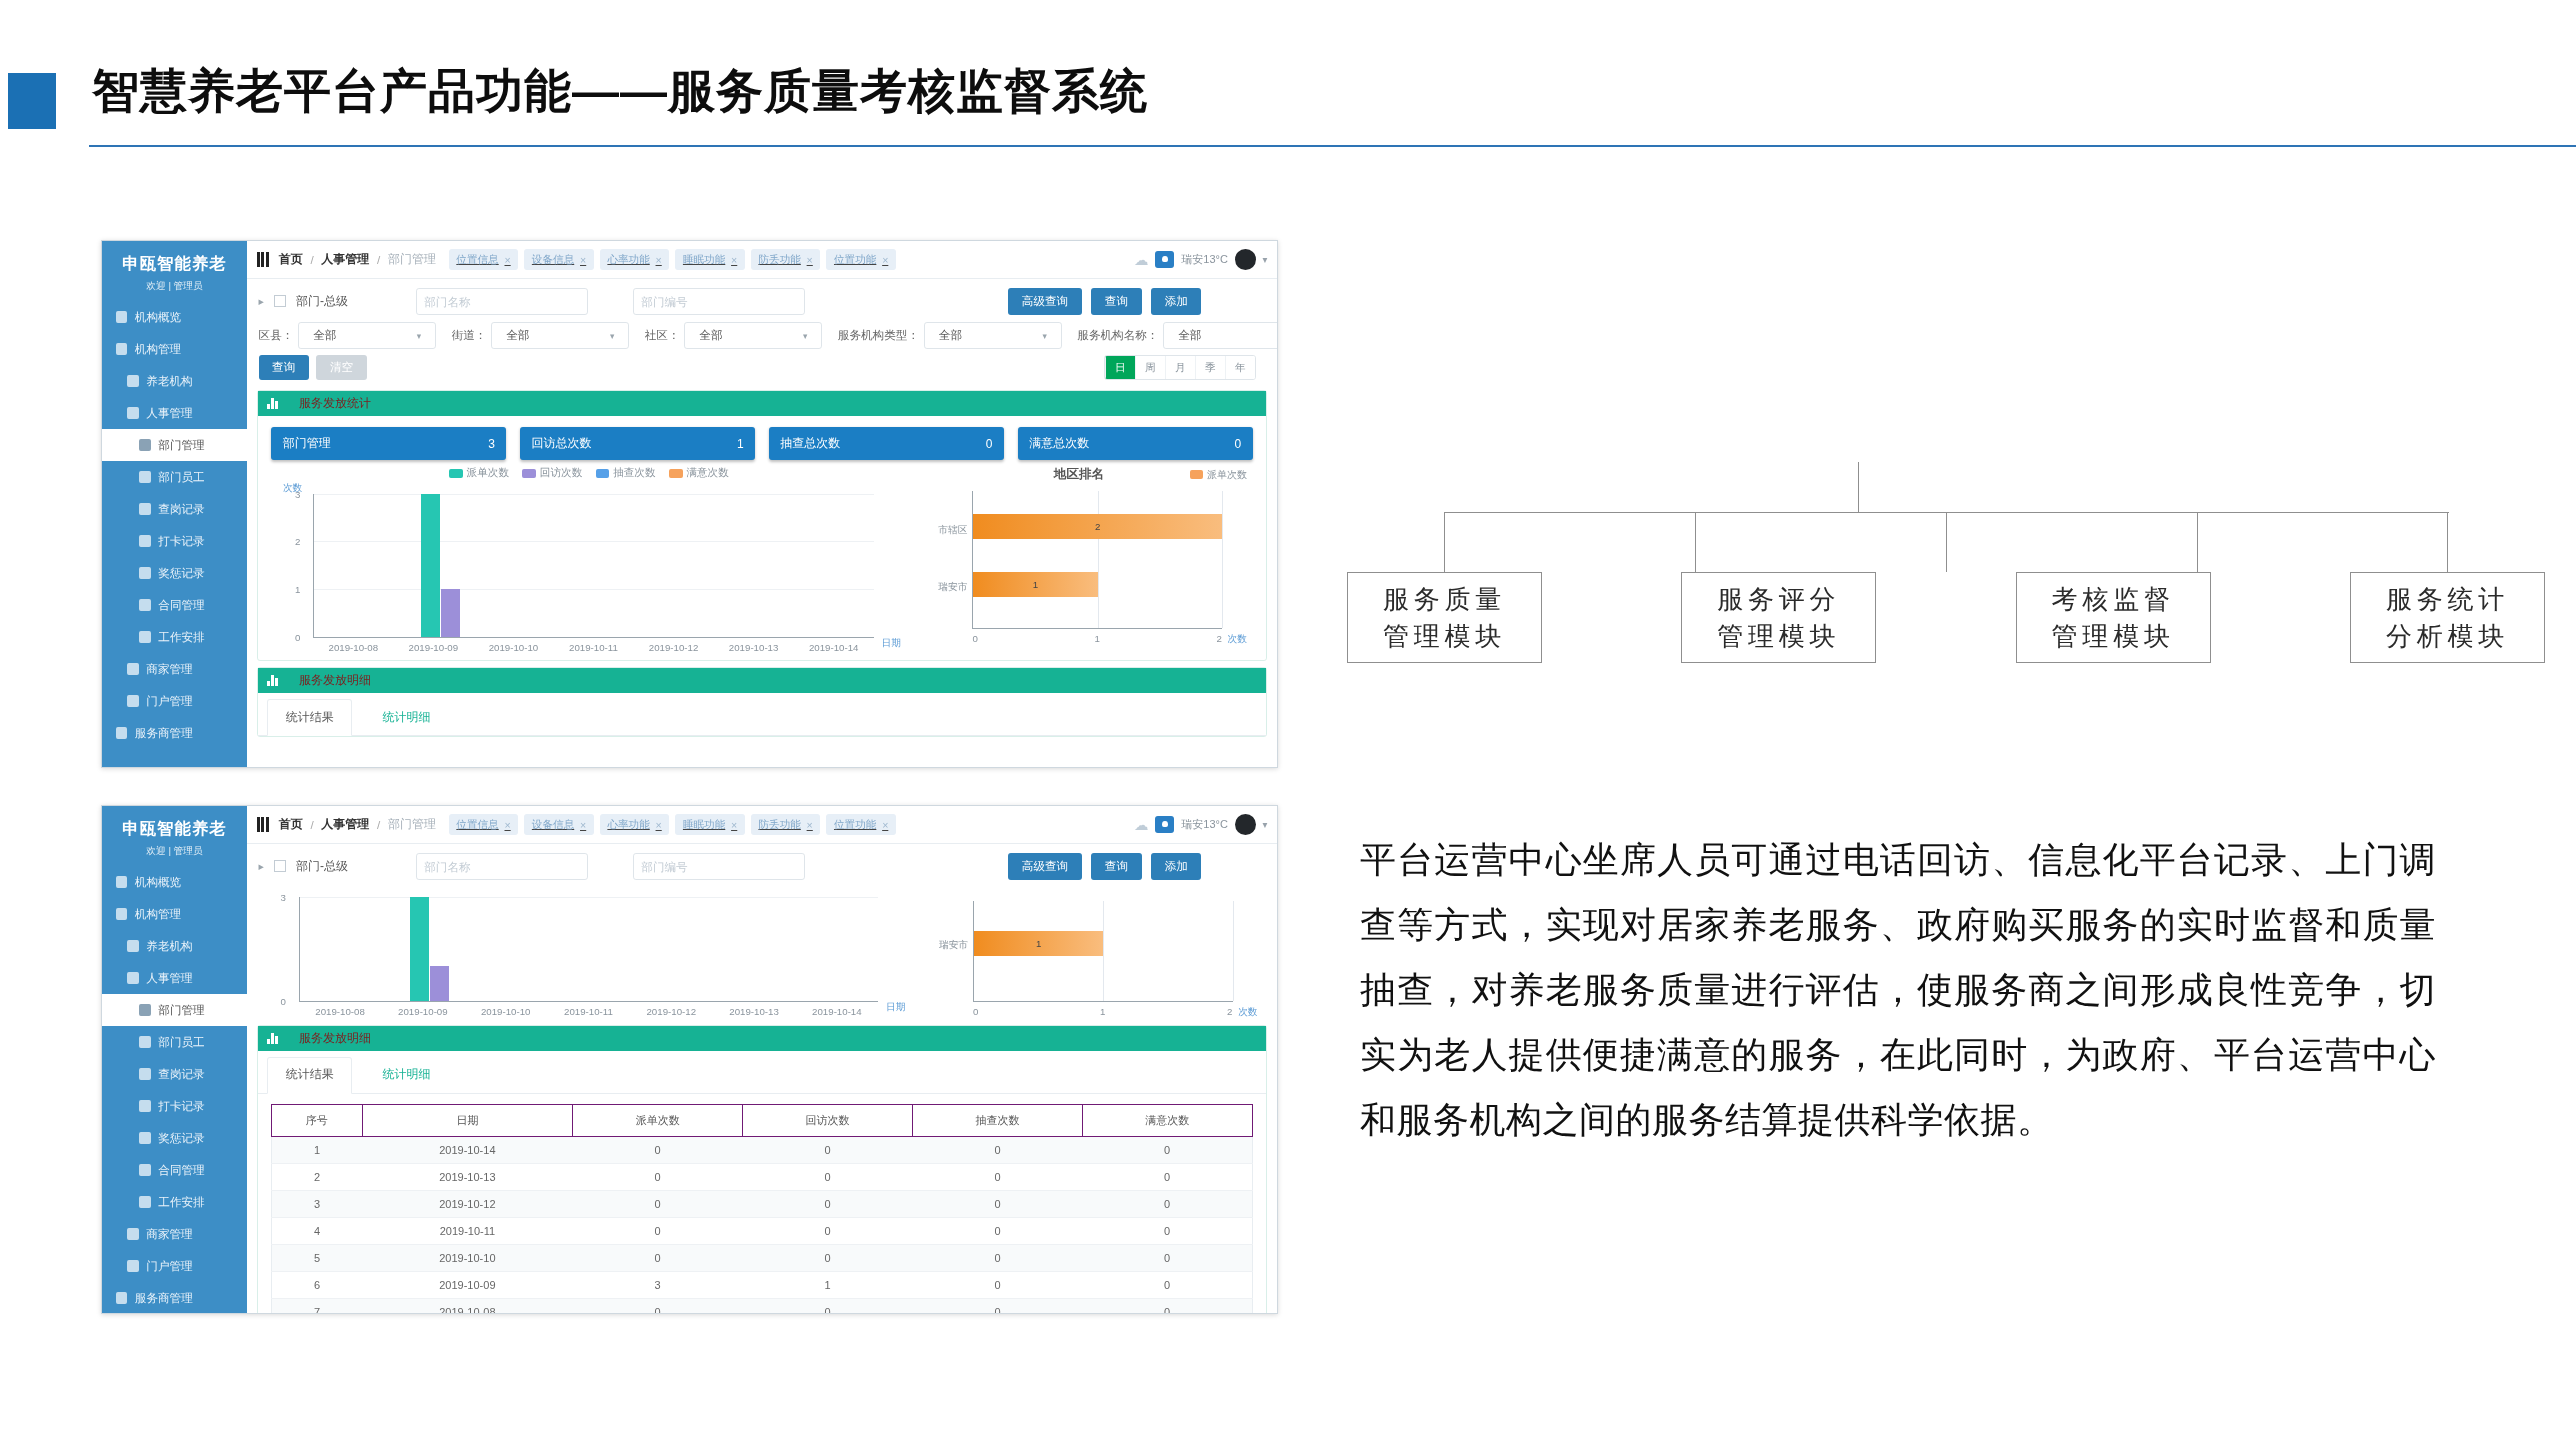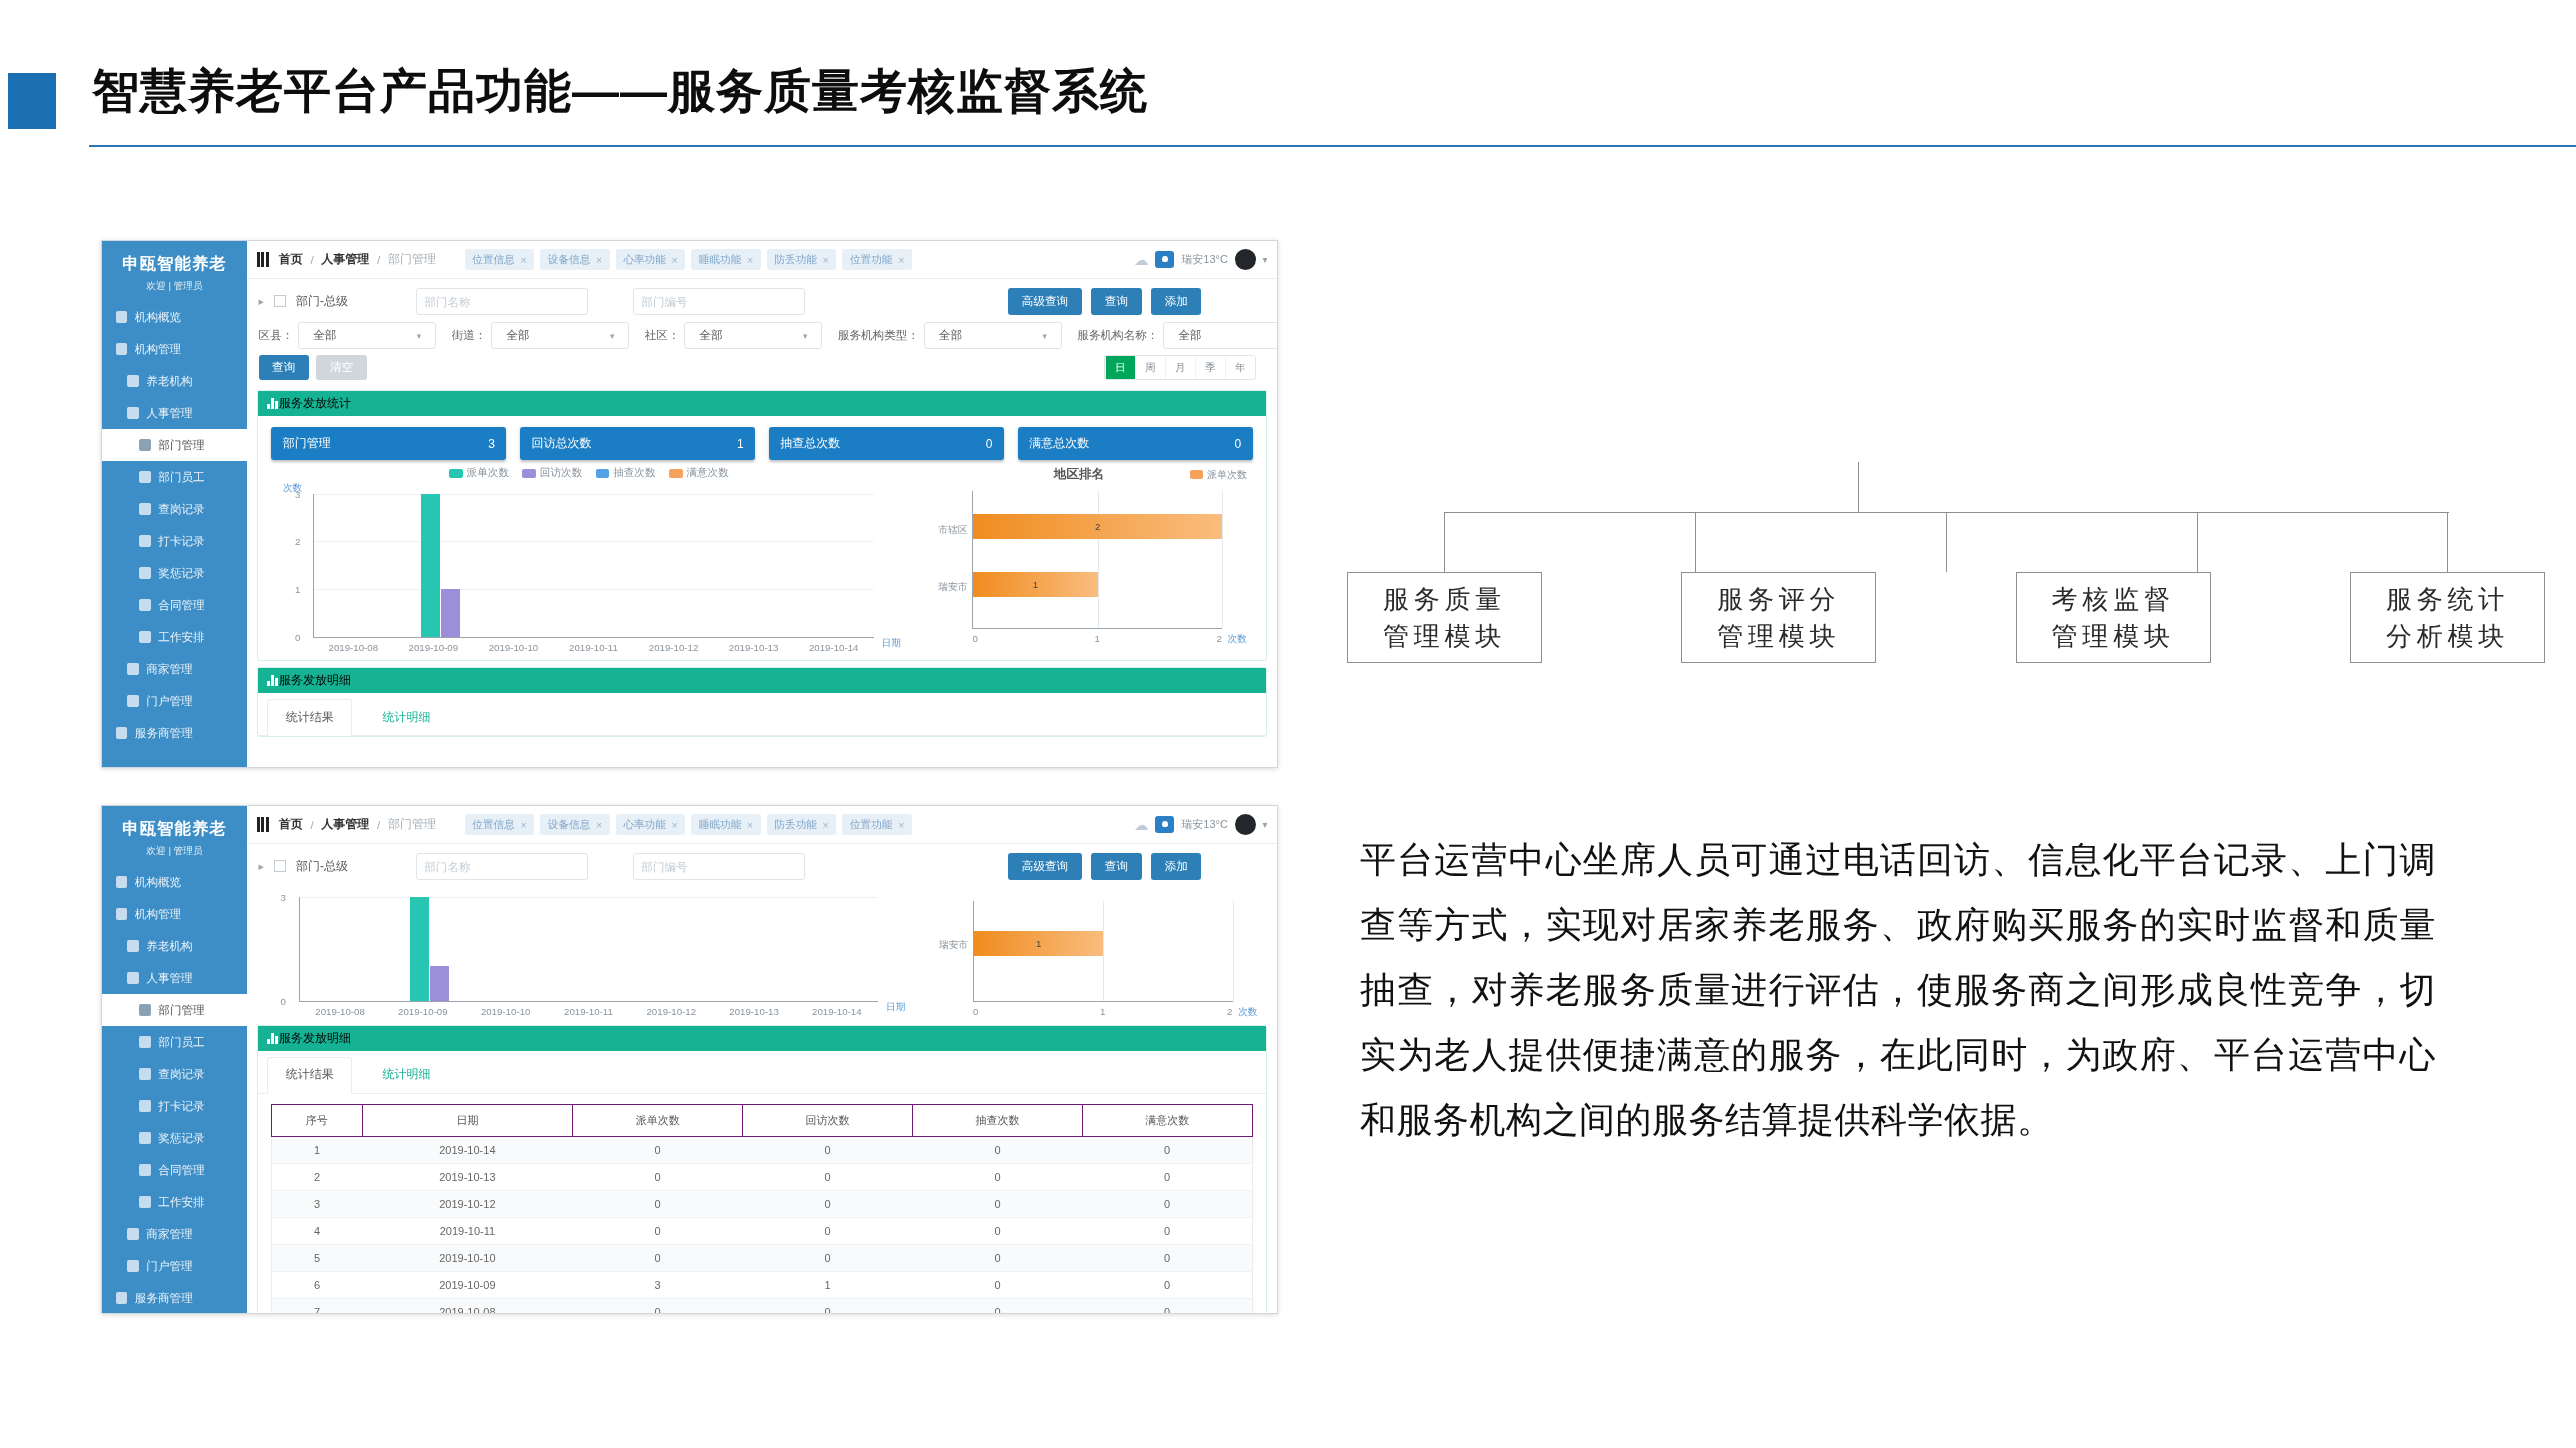--- a/index.html
+++ b/index.html
@@ -23,21 +23,21 @@
   .nico{width:11.6px;height:11.6px;border-radius:1.9px;background:rgba(255,255,255,.7);flex:0 0 auto;}
   .active .nico{background:#8aa2b5;}
   .nlabel{white-space:nowrap;}
   .main{position:absolute;left:145px;top:0;right:0;bottom:0;background:#fff;}
   .topbar{display:flex;align-items:center;gap:7.7px;height:37px;border-bottom:1px solid #e8edf1;padding:0 9.7px;}
   .burger{display:flex;gap:1.9px;margin-right:1.9px;}
   .burger i{display:block;width:2.9px;height:14.5px;background:#222;}
   .crumb-b{font-weight:700;color:#333;font-size:12px;}
   .crumb-sep{color:#aaa;font-size:11.6px;}
   .crumb-g{color:#a7b1ba;font-size:12px;}
-  .chips{display:flex;gap:5.8px;margin-left:21px;flex:1;}
+  .chips{display:flex;gap:5.8px;margin-left:5px;flex:1;text-decoration:underline;}
   .chip{background:#e7eff7;color:#7fa6c9;font-size:10.6px;padding:3.9px 7.7px;border-radius:2.9px;display:flex;gap:5.8px;align-items:center;white-space:nowrap;}
   .chip .x{color:#9fb8cf;}
   .tools{display:flex;align-items:center;gap:6.8px;}
   .cloud{color:#c0cdd8;font-size:14.5px;}
   .bell{width:19.3px;height:17.4px;background:#2a7fc5;border-radius:2.9px;position:relative;}
   .bell::after{content:"";position:absolute;left:6.8px;top:4.8px;width:5.8px;height:6.8px;border-radius:50% 50% 1.9px 1.9px;background:#fff;}
   .wtxt{color:#8a949d;font-size:11px;white-space:nowrap;}
   .avatar{width:21px;height:21px;border-radius:50%;background:#23272b;}
   .caret{color:#98a2ab;font-size:9.7px;}
   .frow{display:flex;align-items:center;gap:9.7px;padding:8.7px 11.6px 5.8px;}
@@ -54,21 +54,21 @@
   .sl{font-size:11.6px;color:#666;white-space:nowrap;}
   .sv{width:108px;height:25px;border:1px solid #dfe5ea;border-radius:2.9px;display:flex;align-items:center;justify-content:space-between;padding:0 14px;font-size:11.6px;color:#555;}
   .sc{color:#9aa5ad;font-style:normal;font-size:8.7px;}
   .qrow{display:flex;align-items:center;gap:7.7px;padding:0 11.6px 5.8px;}
   .qbtn{height:25px;padding:0 13.5px;background:#2d7fb8;color:#fff;border:none;border-radius:2.9px;font-size:11.6px;}
   .cbtn{height:25px;padding:0 13.5px;background:#cfd6dc;color:#fff;border:none;border-radius:2.9px;font-size:11.6px;}
   .segs{margin-left:auto;display:flex;border:1px solid #dfe5ea;border-radius:2.9px;overflow:hidden;margin-right:9.7px;}
   .seg{width:29px;height:23px;display:flex;align-items:center;justify-content:center;font-size:10.6px;color:#8a949d;background:#fff;border-left:1px solid #eef2f5;cursor:pointer;}
   .seg.on{background:#00a65a;color:#fff;}
   .gpanel{margin:3.9px 9.7px 5.8px;border:1px solid #d9efe9;border-radius:2.9px;background:#fff;}
-  .ghead{height:25px;background:#16b294;color:#000000;font-size:12px;display:flex;align-items:center;gap:1px;padding:0 9.7px;}
+  .ghead{height:25px;background:#16b294;color:#7f1d1d;font-size:12px;display:flex;align-items:center;gap:21px;padding:0 9.7px;}
   .gico{display:flex;align-items:flex-end;gap:1px;height:10.6px;}
   .gico b{display:block;width:2.9px;background:#fff;}
   .gico b:nth-child(1){height:4.8px;}.gico b:nth-child(2){height:10.6px;}.gico b:nth-child(3){height:7.7px;}
   .cards{display:flex;gap:13.5px;padding:11.6px 13.5px 1.9px;}
   .scard{flex:1;height:33px;background:#1b7ec4;border-radius:2.9px;color:#fff;display:flex;align-items:center;justify-content:space-between;padding:0 11.6px;font-size:12px;box-shadow:0 1.9px 2.9px rgba(0,0,0,.25);}
   .chartzone{display:flex;padding:0 9.7px 7.7px;}
   .bchart{flex:1.9;position:relative;padding:0 3.9px;}
   .legend{display:flex;gap:13.5px;justify-content:center;font-size:10.6px;color:#8a949d;margin:3.9px 0 1.9px;}
   .litem{display:flex;align-items:center;}
   .sw{display:inline-block;width:13.5px;height:8.7px;border-radius:1.9px;margin-right:3.9px;}

